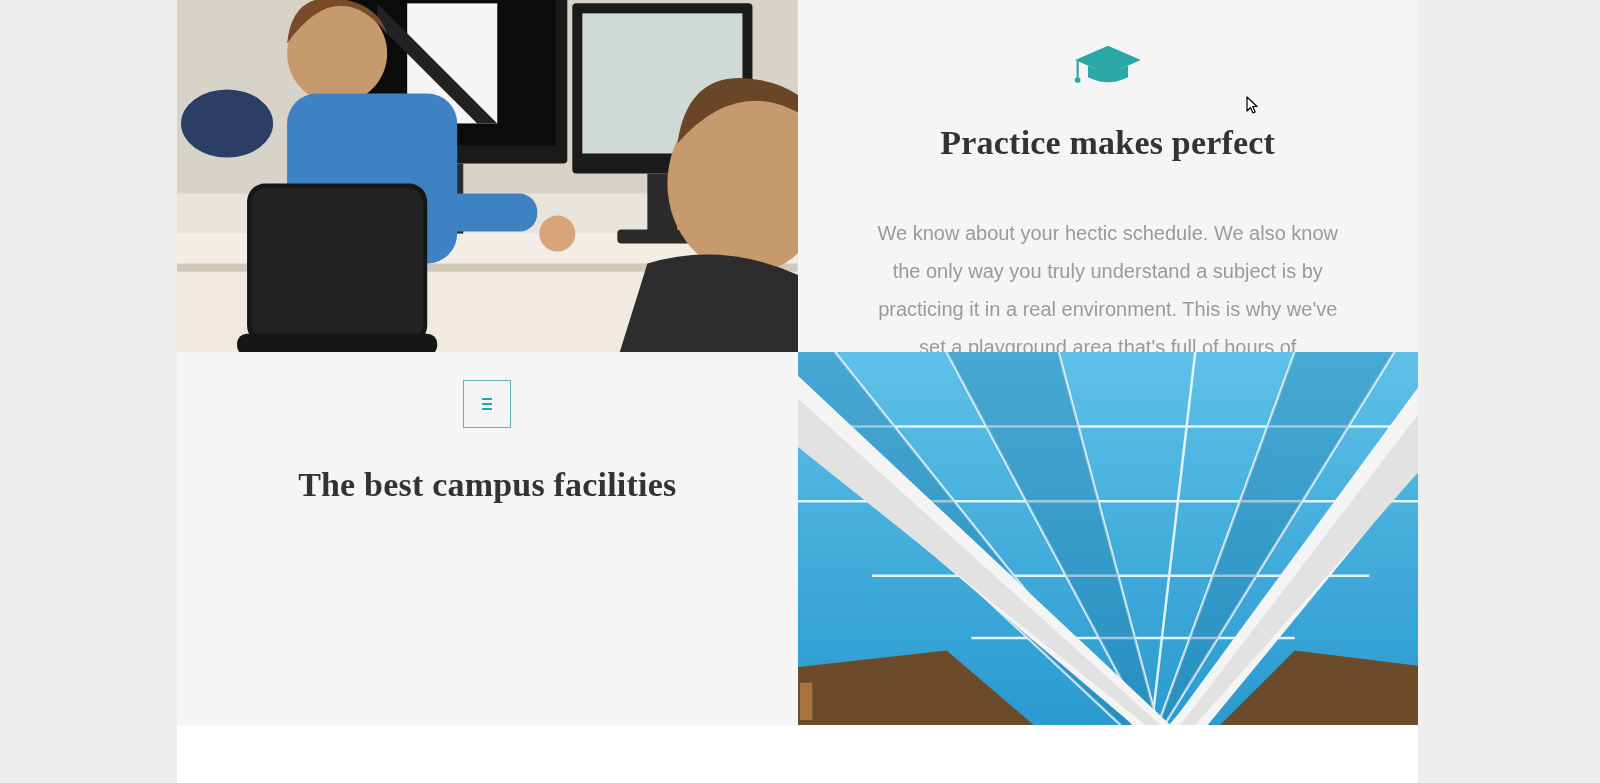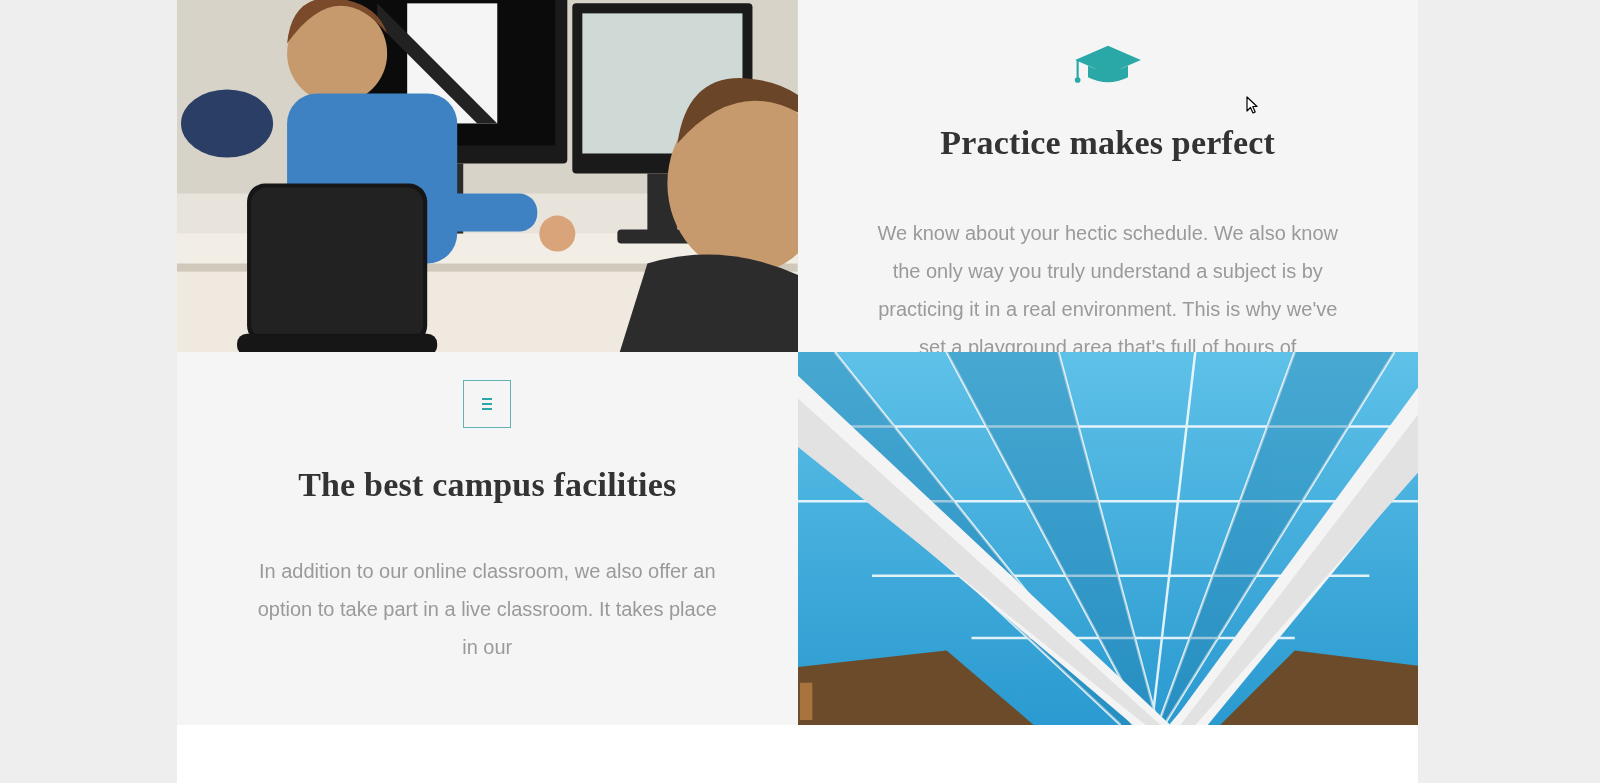--- a/index.html
+++ b/index.html
@@ -91,21 +91,20 @@
       <p class="body">We know about your hectic schedule. We also know the only way you truly understand a subject is by practicing it in a real environment. This is why we've set a playground area that's full of hours of exercises, questions and challenges. It even has a gaming section.</p>
     </div>
   </div>
 
   <div class="row row2">
     <div class="cell text-cell">
       <div class="icon-wrap">
         <span class="sq-icon"></span>
       </div>
       <h2 class="title">The best campus facilities</h2>
-      <p class="body">In addition to our online classroom, we also offer an option to take part in a live classroom. It takes place in our</p>
     </div>
 
     <div class="cell img-cell">
 
       <svg viewBox="0 0 620 300" preserveAspectRatio="xMidYMid slice">
         <defs>
           <linearGradient id="sky" x1="0" y1="0" x2="0" y2="1">
             <stop offset="0" stop-color="#5ec1e8"></stop>
             <stop offset="1" stop-color="#2a9ad0"></stop>
           </linearGradient>

